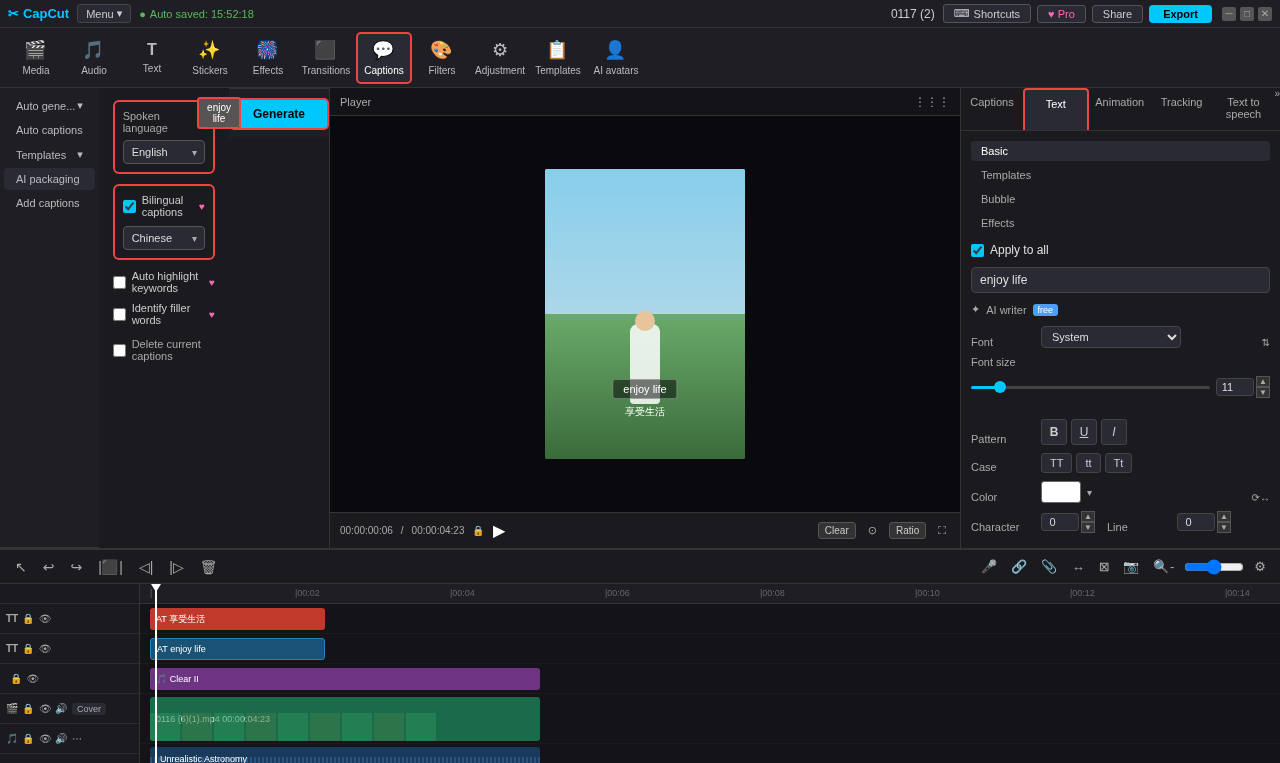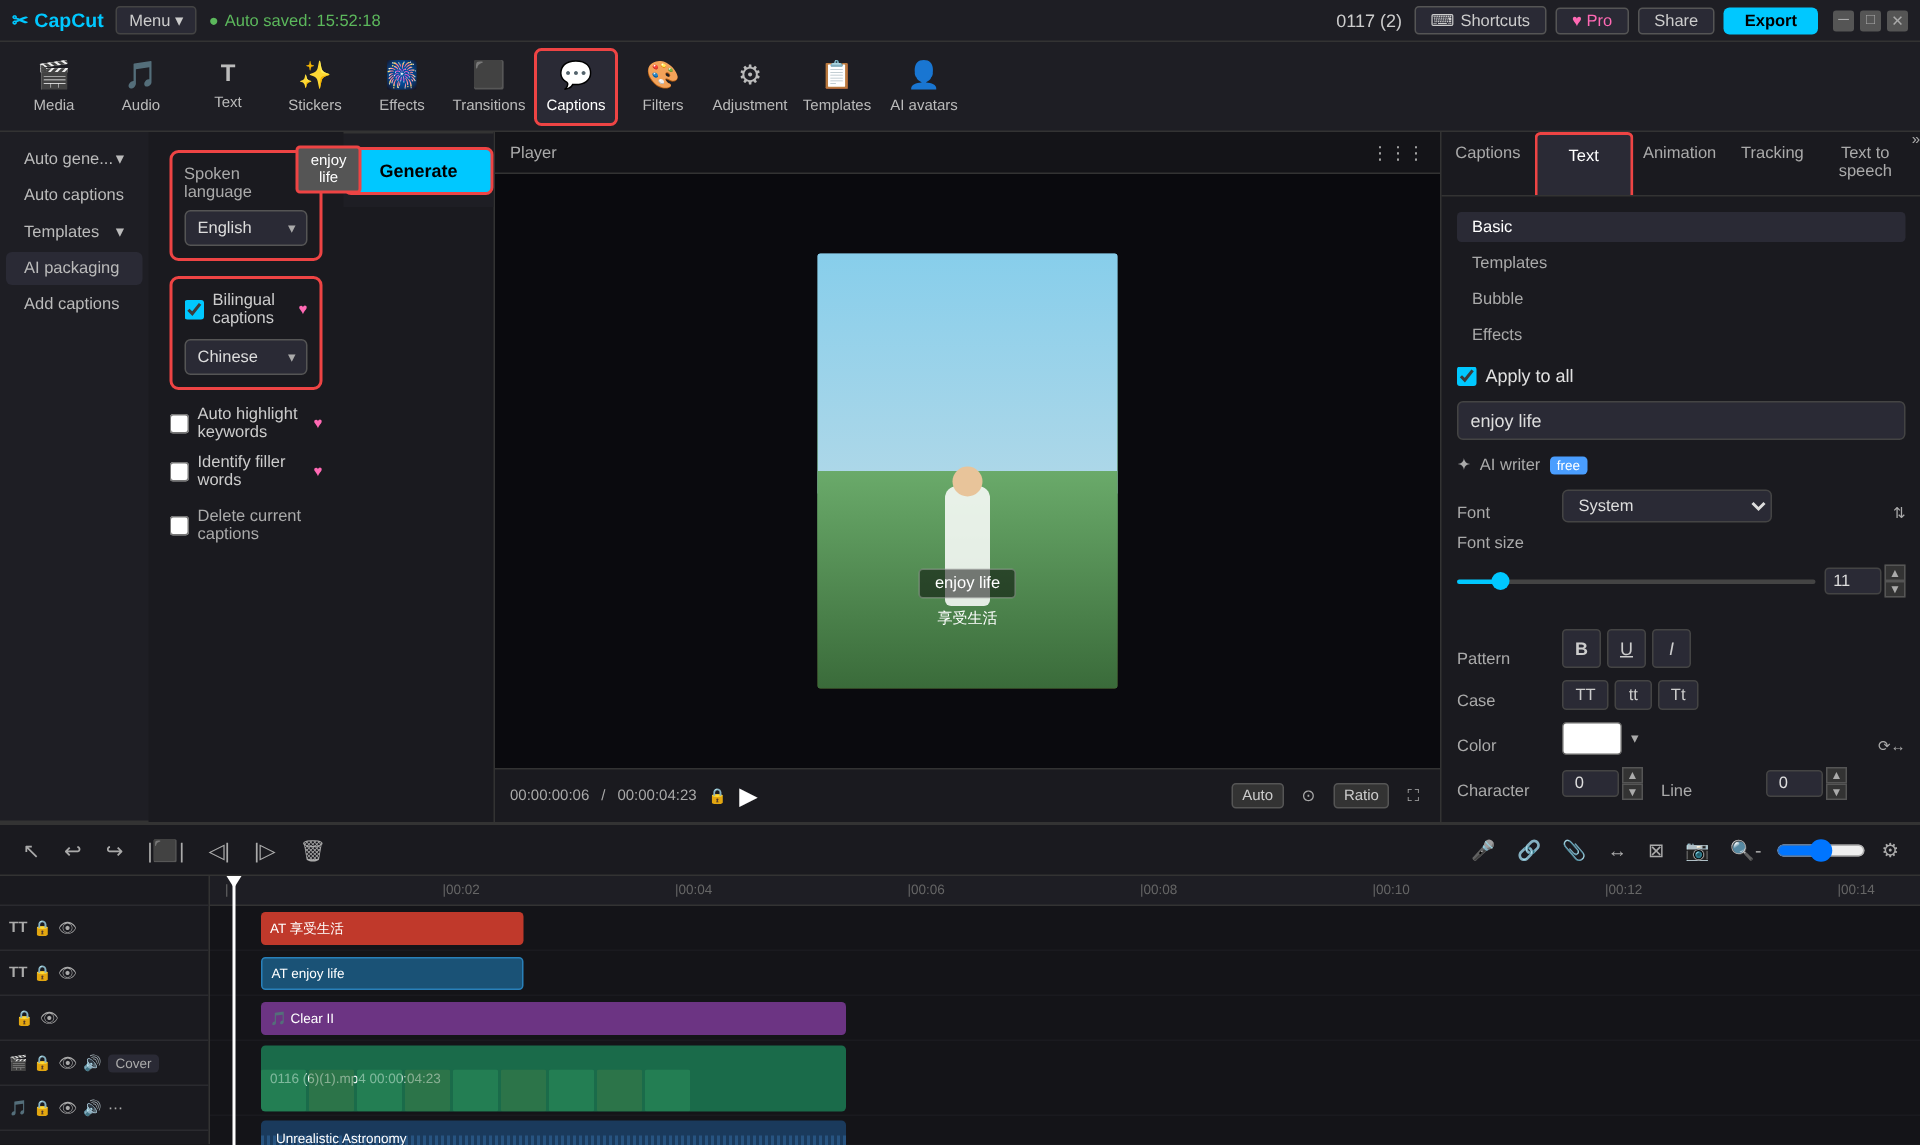--- a/index.html
+++ b/index.html
@@ -115,21 +115,21 @@
     #timeline-tracks-left { width: 140px; background: #1a1a1f; border-right: 1px solid #333; display: flex; flex-direction: column; }
     .track-label { height: 30px; display: flex; align-items: center; padding: 0 6px; gap: 4px; border-bottom: 1px solid #2a2a2f; font-size: 10px; color: #aaa; }
     .cover-label { background: #2a2a35; color: #aaa; font-size: 9px; padding: 1px 5px; border-radius: 3px; cursor: pointer; }
     #timeline-tracks-right { flex: 1; overflow-x: auto; position: relative; }
     #timeline-ruler { height: 20px; background: #1e1e24; border-bottom: 1px solid #333; display: flex; align-items: center; padding: 0 4px; position: relative; }
     .ruler-mark { position: absolute; font-size: 9px; color: #666; top: 4px; }
     .playhead { position: absolute; top: 0; left: 10px; width: 2px; background: #fff; z-index: 10; }
     .playhead-triangle { width: 0; height: 0; border-left: 5px solid transparent; border-right: 5px solid transparent; border-top: 8px solid #fff; position: absolute; top: 0; left: -4px; }
     #clips-area { position: relative; }
     .clip-row { height: 30px; display: flex; align-items: center; border-bottom: 1px solid #1a1a1f; position: relative; }
-    .clip { position: absolute; border-radius: 3px; height: 22px; top: 4px; display: flex; align-items: center; padding: 0 6px; font-size: 9px; overflow: hidden; white-space: nowrap; cursor: pointer; margin-left: 24px; }
+    .clip { position: absolute; border-radius: 3px; height: 22px; top: 4px; display: flex; align-items: center; padding: 0 6px; font-size: 9px; overflow: hidden; white-space: nowrap; cursor: pointer; }
     .clip-text-red { background: #c0392b; color: #fff; }
     .clip-text-blue { background: #1a5276; color: #fff; border: 1px solid #2980b9; }
     .clip-purple { background: #6c3483; color: #fff; }
     .clip-video { background: #1a6b4a; overflow: hidden; }
     .clip-audio { background: #1a3a5c; height: 18px; }
 
     select { background: #2a2a35; border: 1px solid #555; color: #ddd; font-size: 11px; padding: 4px 8px; border-radius: 4px; cursor: pointer; }
   </style>
 </head>
 <body>
@@ -310,21 +310,21 @@
         </div>
       </div>
     </div>
     <div id="player-controls">
       <span class="time-display">00:00:00:06</span>
       <span class="time-display">/</span>
       <span class="time-display">00:00:04:23</span>
       <span class="time-display">🔒</span>
       <button class="play-btn">▶</button>
       <div style="flex:1;"></div>
-      <button class="ctrl-btn-box">Auto</button>
+      <button class="ctrl-btn-box">Clear</button>
       <button class="ctrl-btn">⊙</button>
       <button class="ctrl-btn-box">Ratio</button>
       <button class="ctrl-btn">⛶</button>
     </div>
   </div>
 
   <div id="right-panel">
     <div id="right-tabs">
       <div class="right-tab">
         <span>Captions</span>

